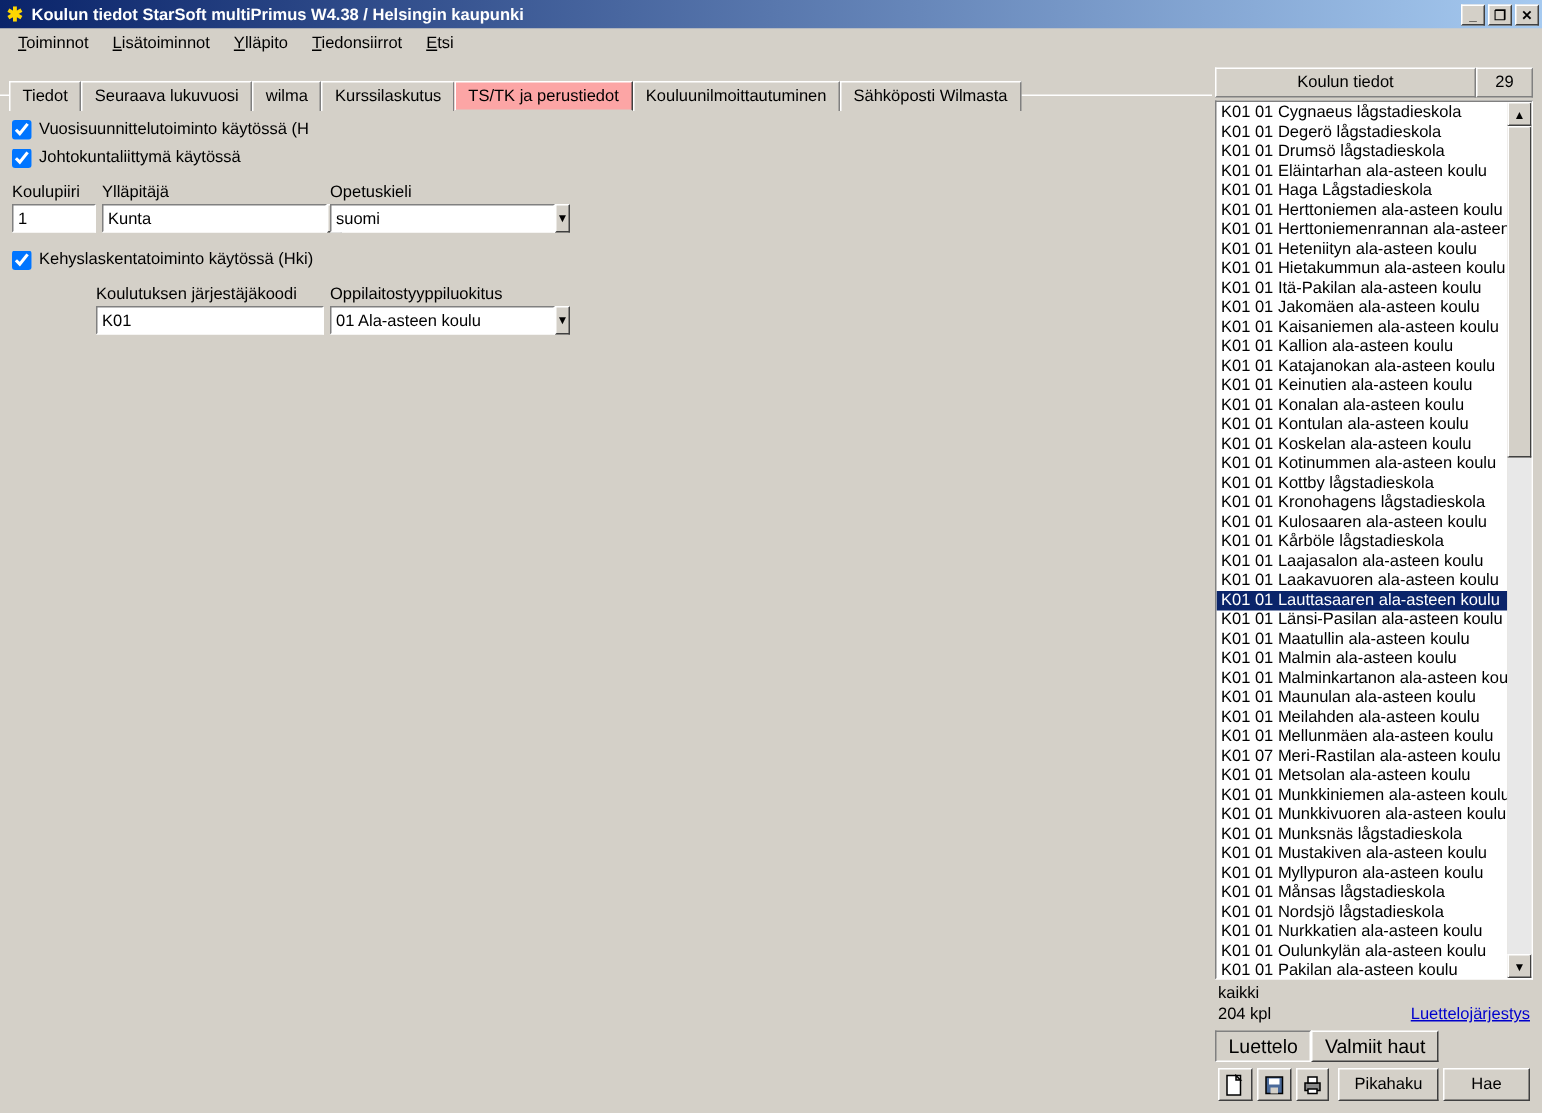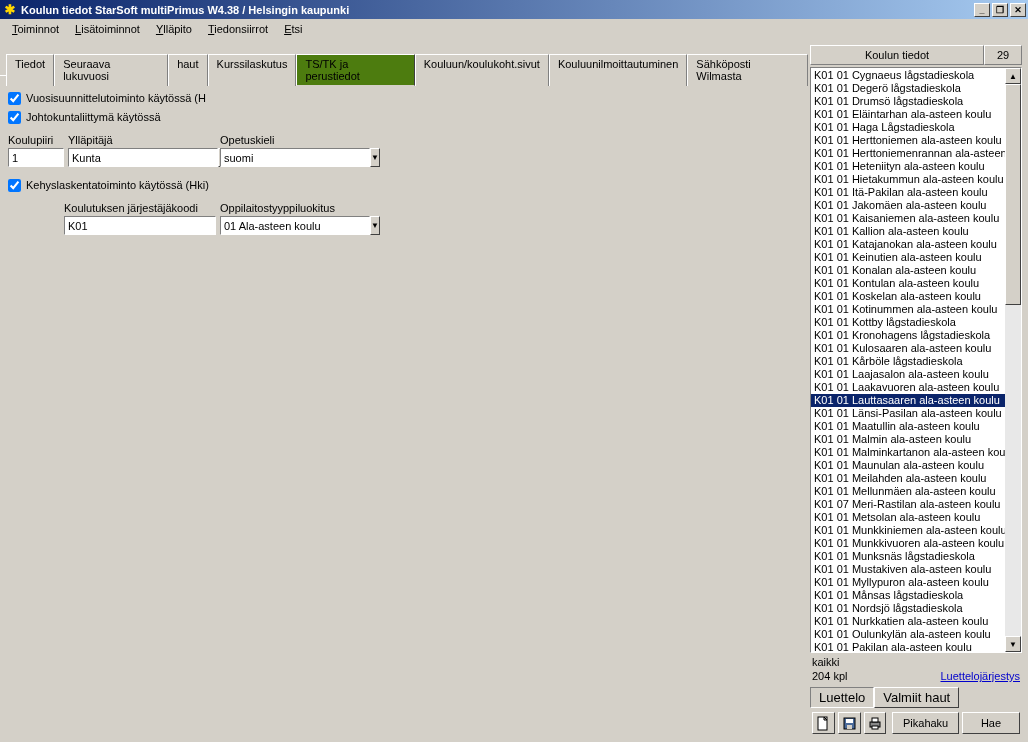--- a/index.html
+++ b/index.html
@@ -66,24 +66,25 @@
     padding: 3px 8px;
     border: 1px solid #808080;
     border-bottom: none;
     background: #d4d0c8;
     margin-right: 0px;
     position: relative;
     top: 11px;
     cursor: default;
   }
   .tab.active {
-    background: #4d7c0f;
+    background: #fca5a5;
     border-color: #fff #404040 #404040 #fff;
     border-bottom: 1px solid #d4d0c8;
     z-index: 2;
+    text-align: right;
   }
   .tab.inactive {
     border-color: #fff #808080 #808080 #fff;
   }
   .tabline {
     border-top: 1px solid #fff;
     margin-top: 0;
   }
   .form {
     padding: 10px 8px;
@@ -266,24 +267,23 @@
   <div class="menuitem"><span style="text-decoration:underline">Y</span>lläpito</div>
   <div class="menuitem"><span style="text-decoration:underline">T</span>iedonsiirrot</div>
   <div class="menuitem"><span style="text-decoration:underline">E</span>tsi</div>
 </div>
 
 <div class="main">
   <div class="left">
     <div class="tabs" id="tabs">
         <div class="tab inactive">Tiedot</div>
         <div class="tab inactive">Seuraava lukuvuosi</div>
-        <div class="tab inactive">haut</div>
+        <div class="tab inactive">wilma</div>
         <div class="tab inactive">Kurssilaskutus</div>
         <div class="tab active">TS/TK ja perustiedot</div>
-        <div class="tab inactive">Kouluun/koulukoht.sivut</div>
         <div class="tab inactive">Kouluunilmoittautuminen</div>
         <div class="tab inactive">Sähköposti Wilmasta</div>
       </div>
     <div class="tabline"></div>
     <div class="form">
       <div class="checkbox-row">
         <input type="checkbox" checked="" style="">
         <span>Vuosisuunnittelutoiminto käytössä (H</span>
       </div>
       <div class="checkbox-row">

